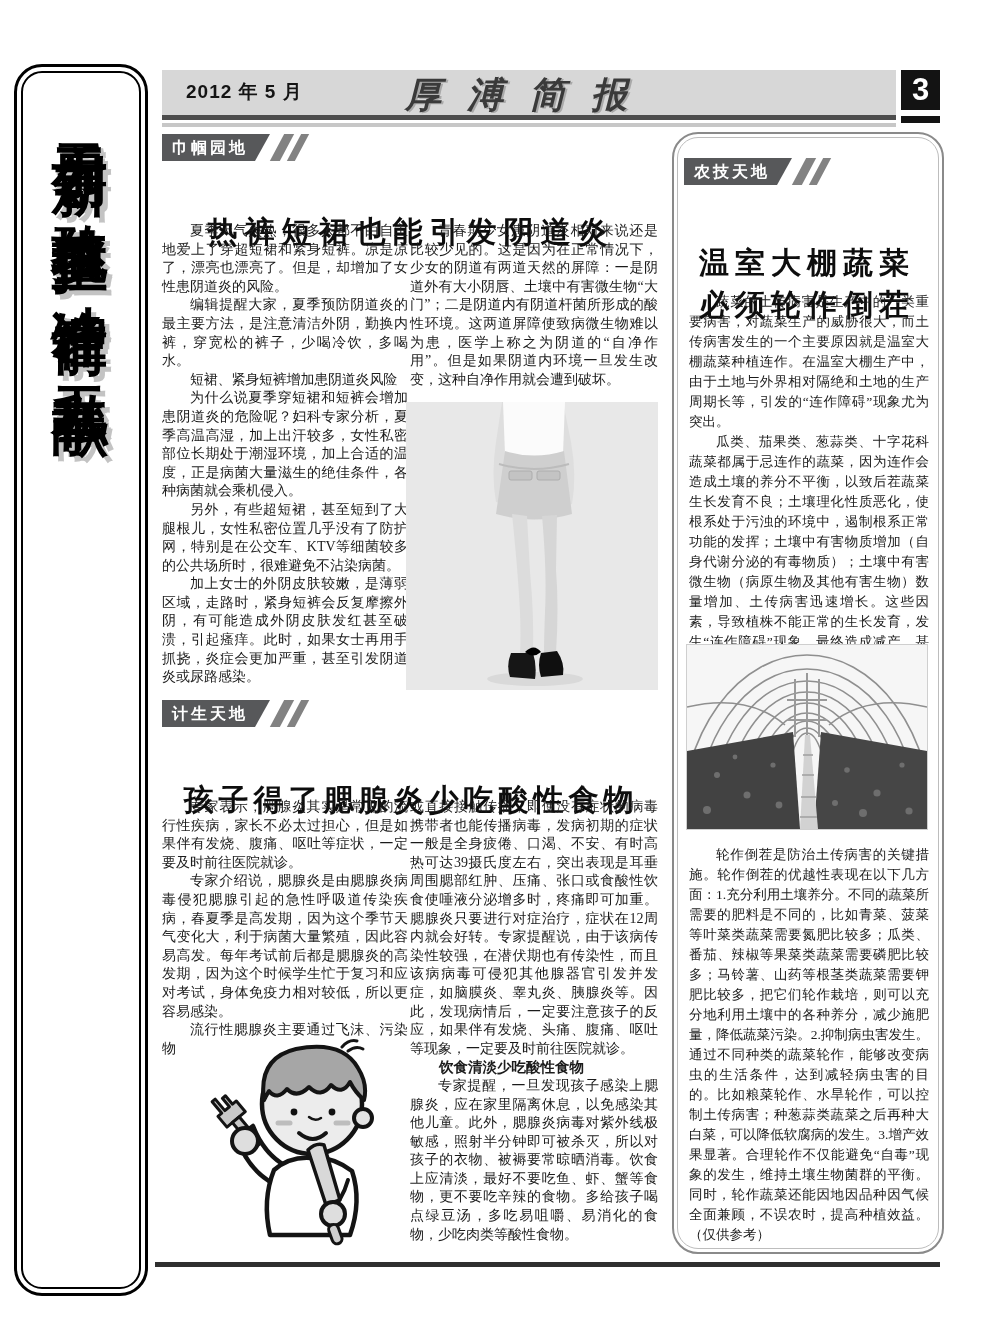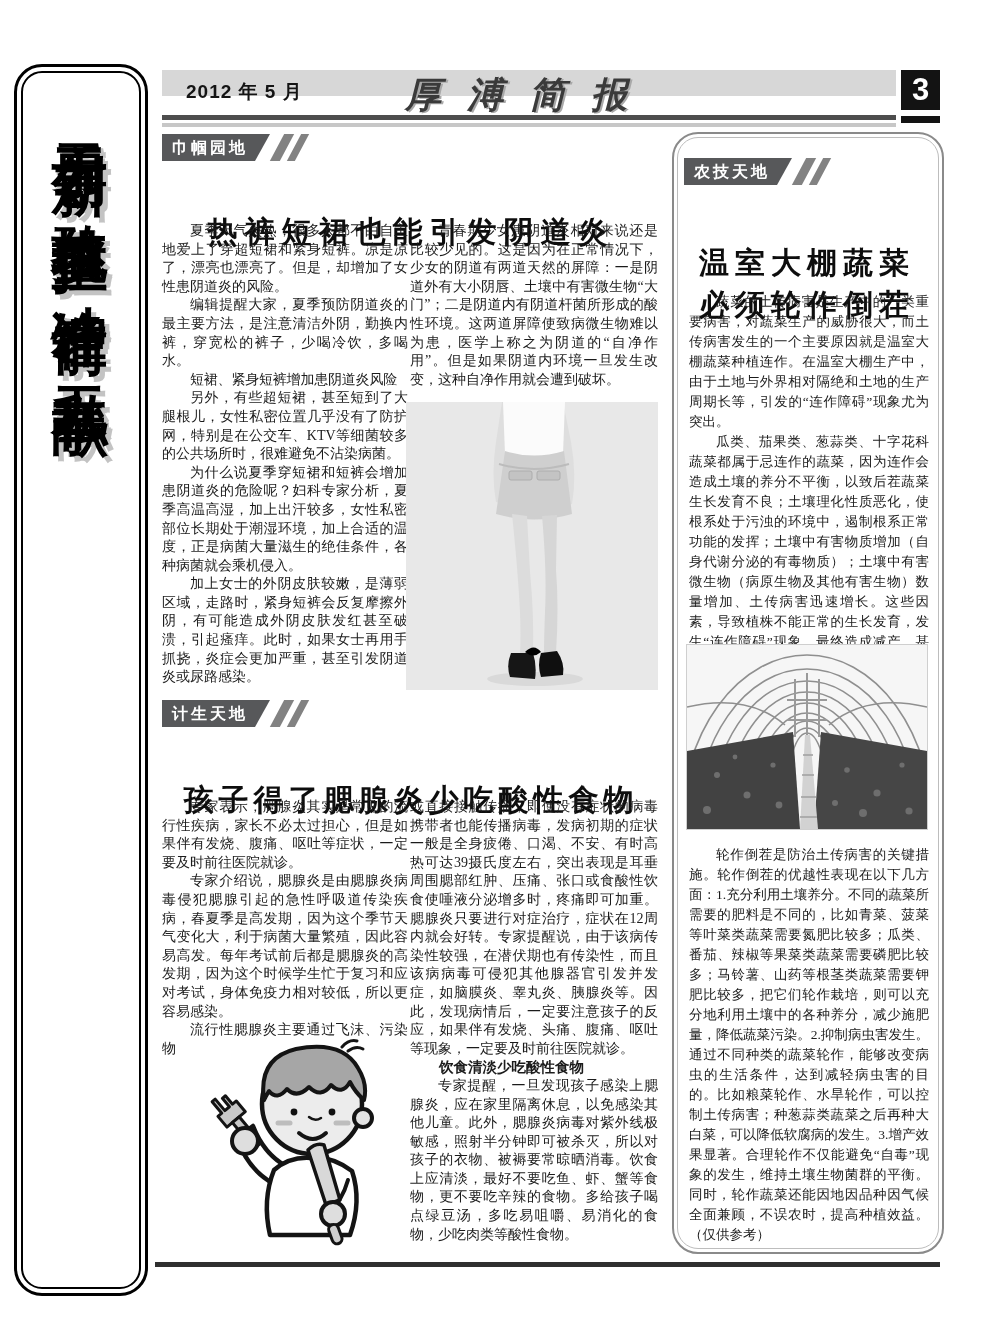--- a/index.html
+++ b/index.html
@@ -19,21 +19,21 @@
     display:flex;justify-content:center;align-items:flex-start;overflow:hidden;
   }
   .slogan{
     writing-mode:vertical-rl;text-orientation:upright;
     font-family:"DejaVu Serif", serif;font-weight:900;font-size:56px;line-height:1;
     letter-spacing:5px;margin-top:26px;color:#000;
     text-shadow:5px 5px 0 #c3c3c3;
   }
 
   
-  .masthead-band{left:162px;top:70px;width:734px;height:26px;background:#d7d7d7;}
+  .masthead-band{left:162px;top:70px;width:734px;height:45px;background:#d7d7d7;}
   .date-label{
     position:absolute;left:24px;top:9px;
     font-family:"Liberation Sans", sans-serif;font-weight:bold;font-size:19px;color:#141414;
     letter-spacing:1px;
   }
   .masthead-title{
     position:absolute;left:0;top:1px;width:100%;text-align:center;
     font-family:"DejaVu Serif", serif;font-weight:bold;font-style:italic;
     font-size:36px;letter-spacing:26px;color:#3a3a3a;
     text-shadow:2px 1px 0 #a9a9a9;
@@ -126,22 +126,22 @@
   <div class="badge-label">巾帼园地</div>
   <div class="stripe"></div>
   <div class="stripe s2"></div>
 </div>
 <div class="abs big-title title-women">热裤短裙也能引发阴道炎</div>
 
 <div class="abs col women-col1">
   <p>夏季天气炎热，很多人都不由自主地爱上了穿超短裙和紧身短裤。凉是凉了，漂亮也漂亮了。但是，却增加了女性患阴道炎的风险。</p>
   <p>编辑提醒大家，夏季预防阴道炎的最主要方法，是注意清洁外阴，勤换内裤，穿宽松的裤子，少喝冷饮，多喝水。</p>
   <p class="subline">短裙、紧身短裤增加患阴道炎风险</p>
+  <p>为什么说夏季穿短裙和短裤会增加患阴道炎的危险呢？妇科专家分析，夏季高温高湿，加上出汗较多，女性私密部位长期处于潮湿环境，加上合适的温度，正是病菌大量滋生的绝佳条件，各种病菌就会乘机侵入。</p>
   <p>另外，有些超短裙，甚至短到了大腿根儿，女性私密位置几乎没有了防护网，特别是在公交车、KTV等细菌较多的公共场所时，很难避免不沾染病菌。</p>
-  <p>为什么说夏季穿短裙和短裤会增加患阴道炎的危险呢？妇科专家分析，夏季高温高湿，加上出汗较多，女性私密部位长期处于潮湿环境，加上合适的温度，正是病菌大量滋生的绝佳条件，各种病菌就会乘机侵入。</p>
   <p>加上女士的外阴皮肤较嫩，是薄弱区域，走路时，紧身短裤会反复摩擦外阴，有可能造成外阴皮肤发红甚至破溃，引起瘙痒。此时，如果女士再用手抓挠，炎症会更加严重，甚至引发阴道炎或尿路感染。</p>
 </div>
 
 <div class="abs col women-col2">
   <p>青春期少女患阴道炎相对来说还是比较少见的。这是因为在正常情况下，少女的阴道有两道天然的屏障：一是阴道外有大小阴唇、土壤中有害微生物“大门”；二是阴道内有阴道杆菌所形成的酸性环境。这两道屏障使致病微生物难以为患，医学上称之为阴道的“自净作用”。但是如果阴道内环境一旦发生改变，这种自净作用就会遭到破坏。</p>
 </div>
 
 <div class="abs photo-frame woman-photo">
   <svg width="252" height="288" viewBox="0 0 252 288">
     <rect width="252" height="288" fill="#ebebeb"></rect>

